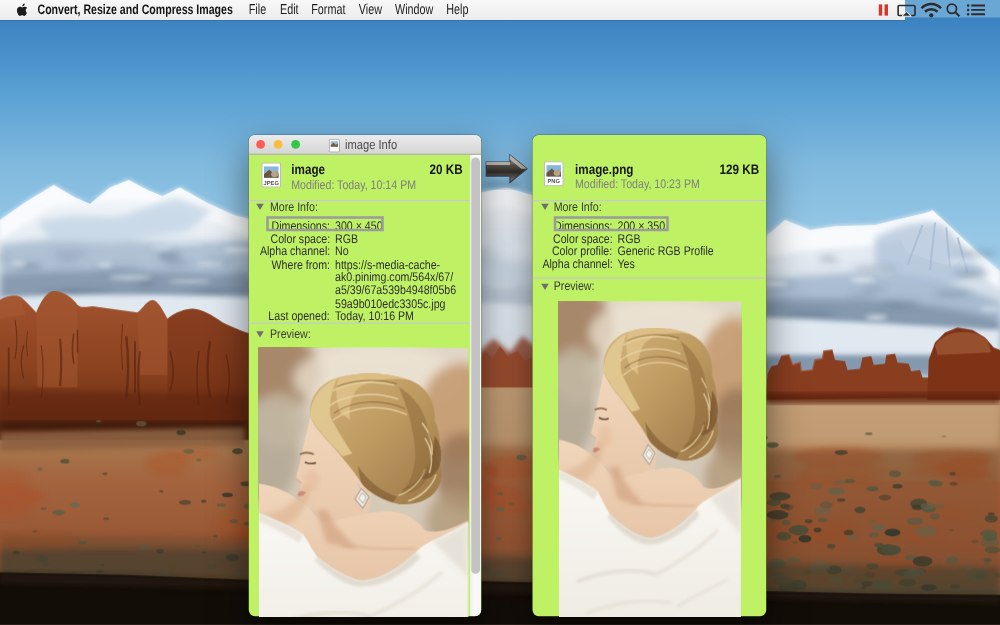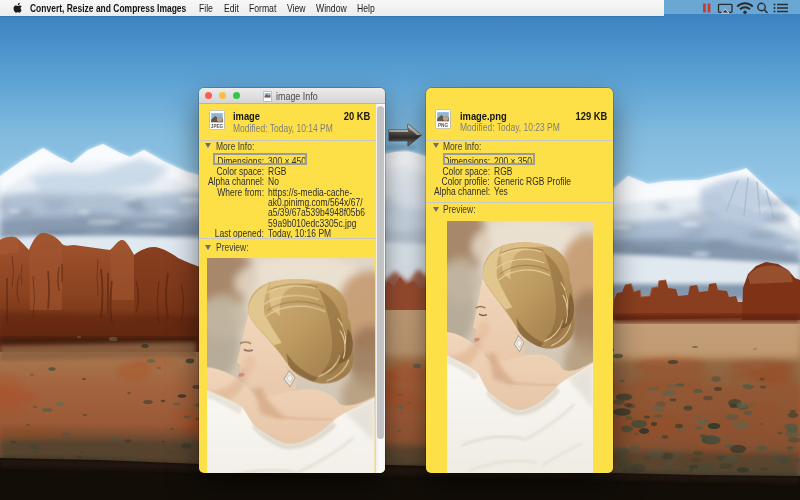--- a/index.html
+++ b/index.html
@@ -1,22 +1,22 @@
 <!DOCTYPE html>
 <html><head><meta charset="utf-8">
 <style>
 * { margin:0; padding:0; box-sizing:border-box; }
 html,body { width:800px; height:500px; overflow:hidden; font-family:"Liberation Sans", sans-serif; }
 #stage { position:relative; width:800px; height:500px; background:#6aa7d4; }
 #wp { position:absolute; left:0; top:0; }
-#menubar { position:absolute; left:0; top:0; width:664px; height:16px; background:linear-gradient(#f8f8f8,#ececec); box-shadow:0 0.5px 0 rgba(0,0,0,0.2); z-index:5; }
+#menubar { position:absolute; left:0; top:0; width:724px; height:16px; background:linear-gradient(#f8f8f8,#ececec); box-shadow:0 0.5px 0 rgba(0,0,0,0.2); z-index:5; }
 .appname { position:absolute; left:30px; top:1.5px; font-size:11px; font-weight:bold; color:#141414; transform:scaleX(0.77); transform-origin:0 0; white-space:nowrap; }
 .mi { position:absolute; top:1.5px; font-size:11.5px; color:#1c1c1c; transform:scaleX(0.75); transform-origin:0 0; white-space:nowrap; }
-.win { position:absolute; background:#fde047; border-radius:5px; overflow:hidden;
-  box-shadow:0 0 0 0.5px rgba(0,0,0,0.35), 0 14px 30px rgba(0,0,0,0.5); z-index:3; }
+.win { position:absolute; background:#bef264; border-radius:5px; overflow:hidden;
+  box-shadow:0 0 0 0.5px rgba(0,0,0,0.35), 0 14px 30px rgba(0,0,0,0.5); z-index:3;margin-top:20px; }
 .titlebar { position:absolute; left:0; top:0; right:0; height:15.5px;
   background:linear-gradient(#ebebeb,#d5d5d5); border-bottom:1px solid #b4b4b4; z-index:2; }
 .tl { position:absolute; top:4.3px; width:7px; height:7px; border-radius:50%; }
 .title { position:absolute; top:2px; font-size:10.5px; color:#4a4a4a; transform:scaleX(0.85); transform-origin:0 0; white-space:nowrap; }
 .sep { position:absolute; left:0; right:0; height:1px; background:#c9c9c9; }
 .fname { position:absolute; font-size:11px; font-weight:bold; color:#161616; transform:scaleX(0.85); transform-origin:0 0; white-space:nowrap; }
 .fsize { position:absolute; font-size:11px; font-weight:bold; color:#161616; transform:scaleX(0.85); transform-origin:100% 0; white-space:nowrap; }
 .fmod { position:absolute; font-size:10px; color:#7e7e7e; transform:scaleX(0.85); transform-origin:0 0; white-space:nowrap; }
 .sect { position:absolute; font-size:10px; color:#3a3a3a; transform:scaleX(0.85); transform-origin:0 0; white-space:nowrap; }
 .tri { position:absolute; width:0; height:0; border-left:3.8px solid transparent; border-right:3.8px solid transparent; border-top:5px solid #6e6e6e; }

